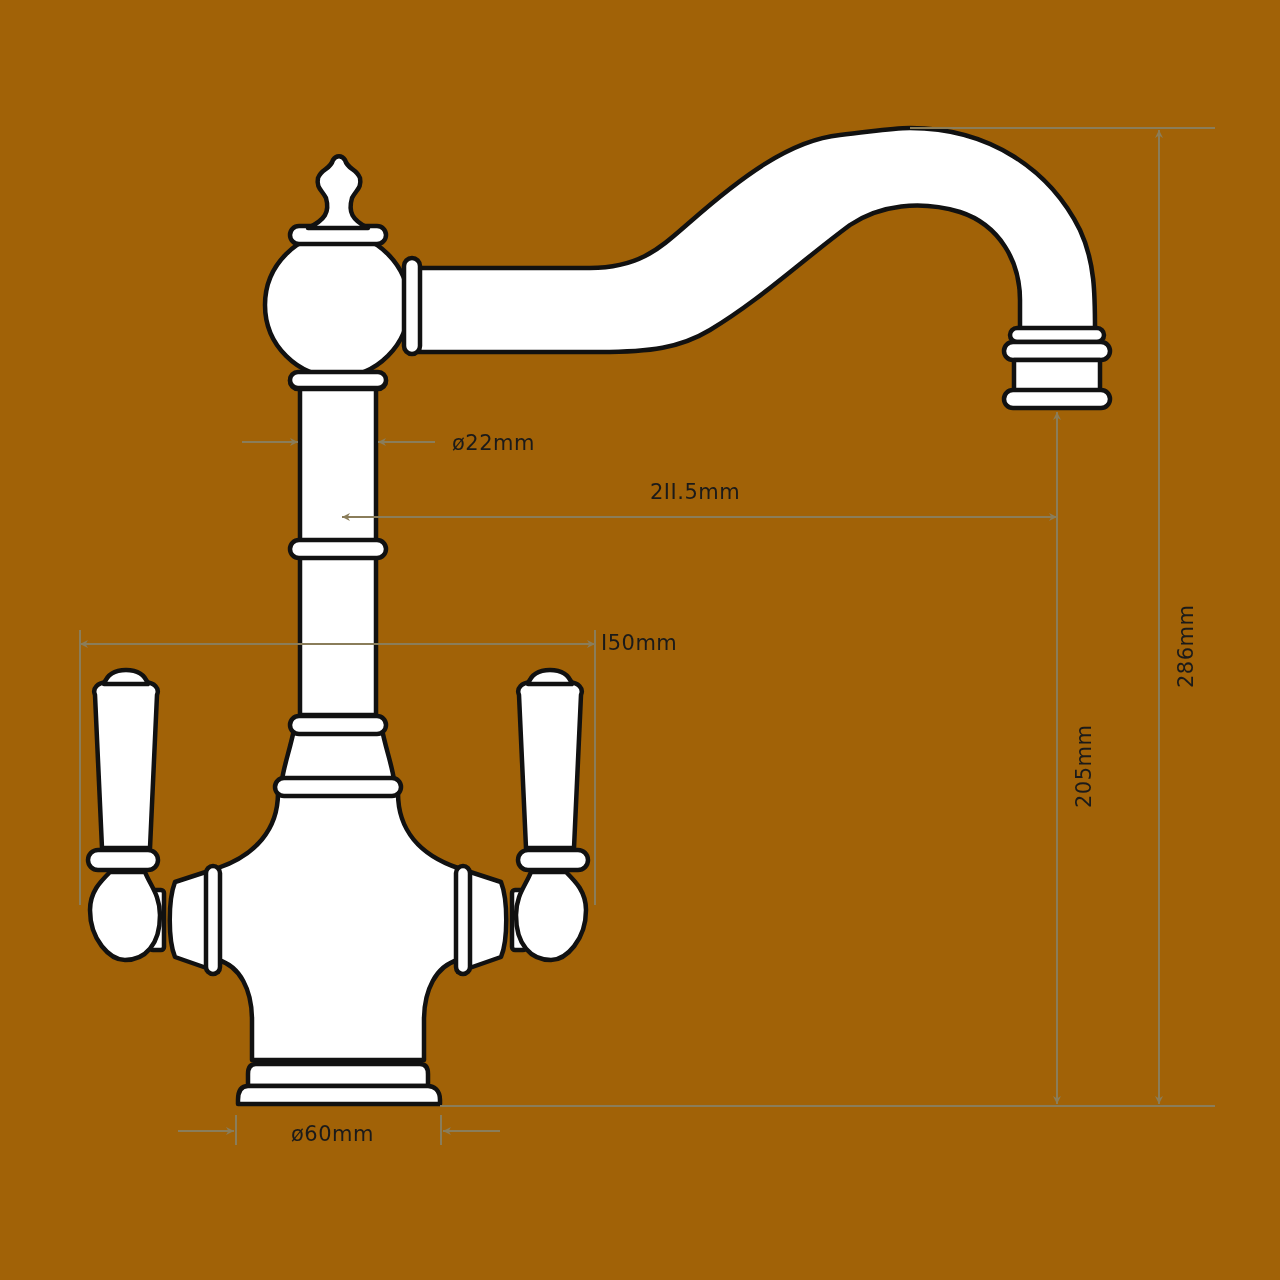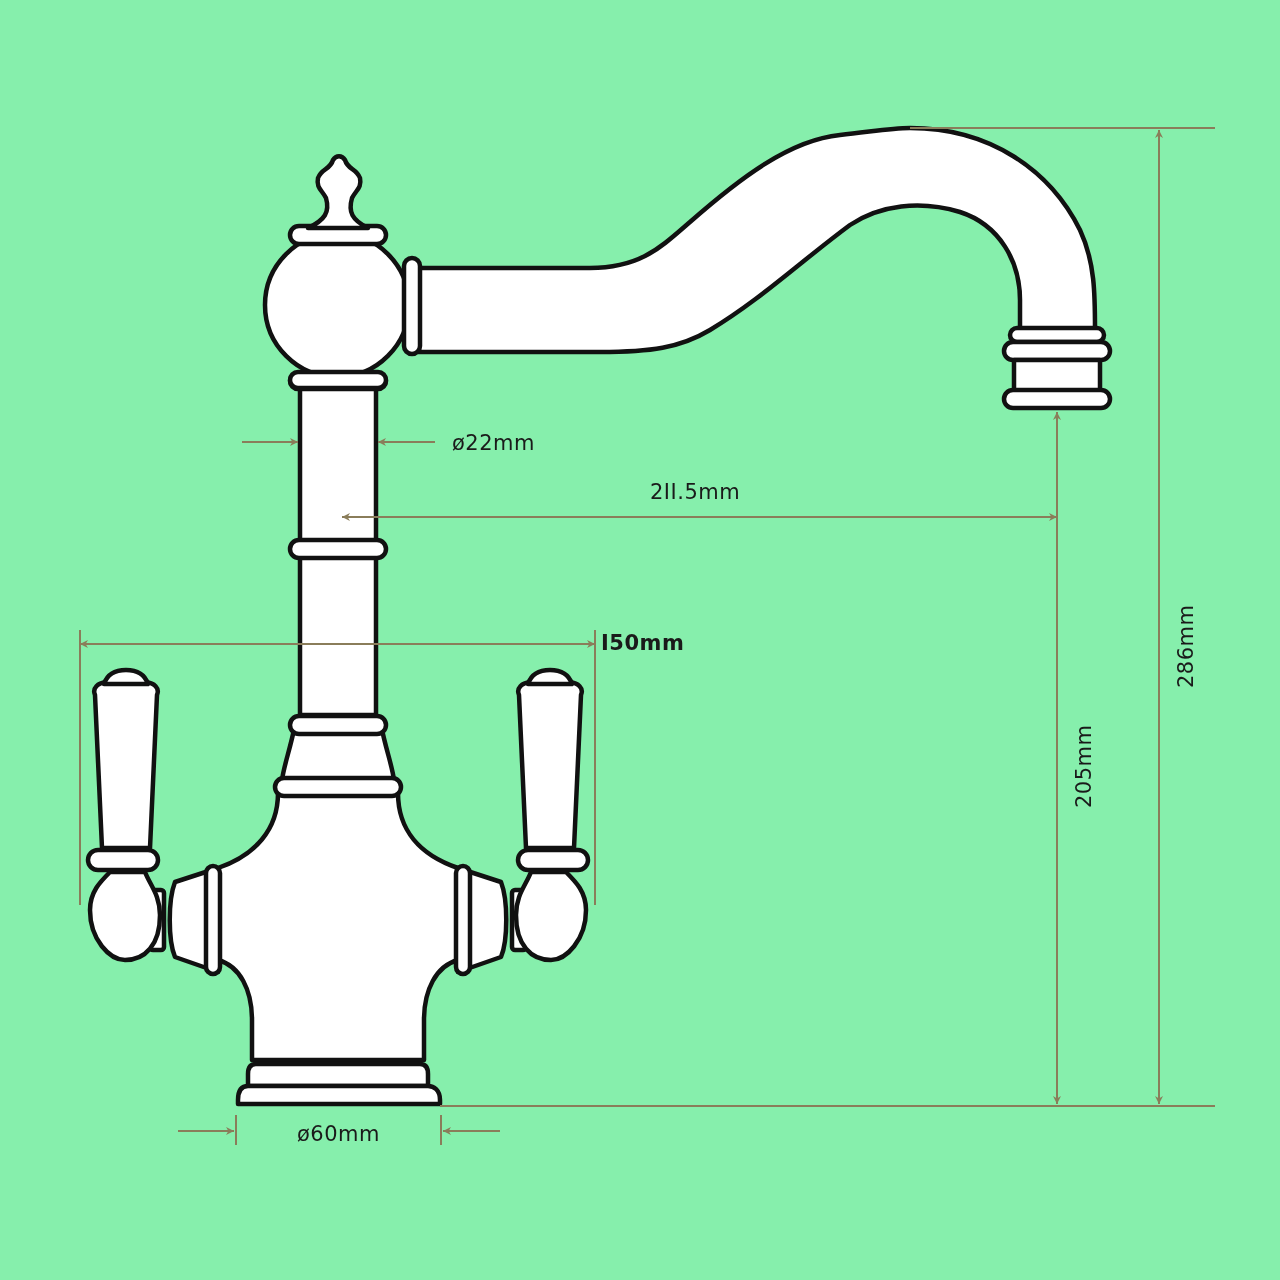--- a/index.html
+++ b/index.html
@@ -1,16 +1,16 @@
 <!DOCTYPE html>
 <html><head>
 <meta charset="utf-8">
 <style>
   html, body { margin: 0; padding: 0; background: #ffffff; }
-  #canvas { position: relative; width: 1280px; height: 1280px; overflow: hidden; background: #86efac; }
+  #canvas { position: relative; width: 1280px; height: 1280px; overflow: hidden; background: #a16207; }
   svg { position: absolute; left: 0; top: 0; }
   .outline { fill: #ffffff; stroke: #111111; stroke-width: 4.5; stroke-linejoin: round; stroke-linecap: round; }
   .dim { stroke: #8a7d5a; stroke-width: 2; fill: none; }
   .arrowhead { fill: #8a7d5a; }
   .label { position: absolute; font-family: "DejaVu Sans", sans-serif; font-size: 21px; color: #1a1a1a; white-space: nowrap; letter-spacing: 0.5px; }
   .vlabel { transform-origin: left top; transform: rotate(-90deg); }
 </style>
 </head>
 <body>
 
@@ -96,17 +96,17 @@
 
       <line class="dim" x1="236" y1="1115" x2="236" y2="1145"></line>
       <line class="dim" x1="441" y1="1115" x2="441" y2="1145"></line>
       <line class="dim" x1="178" y1="1131" x2="234" y2="1131" marker-end="url(#arr)"></line>
       <line class="dim" x1="500" y1="1131" x2="443" y2="1131" marker-end="url(#arr)"></line>
     </g>
   </svg>
 
   <div class="label" style="left:452px; top:431px;">ø22mm</div>
   <div class="label" style="left:650px; top:480px;">2II.5mm</div>
-  <div class="label" style="left:601px; top:631px;font-weight:bold;">I50mm</div>
+  <div class="label" style="left:601px; top:631px;">I50mm</div>
   <div class="label vlabel" style="left:1072px; top:808px;">205mm</div>
   <div class="label vlabel" style="left:1174px; top:688px;">286mm</div>
-  <div class="label" style="left:297px; top:1122px;">ø60mm</div>
+  <div class="label" style="left:291px; top:1122px;">ø60mm</div>
 </div>
 
 </body></html>

